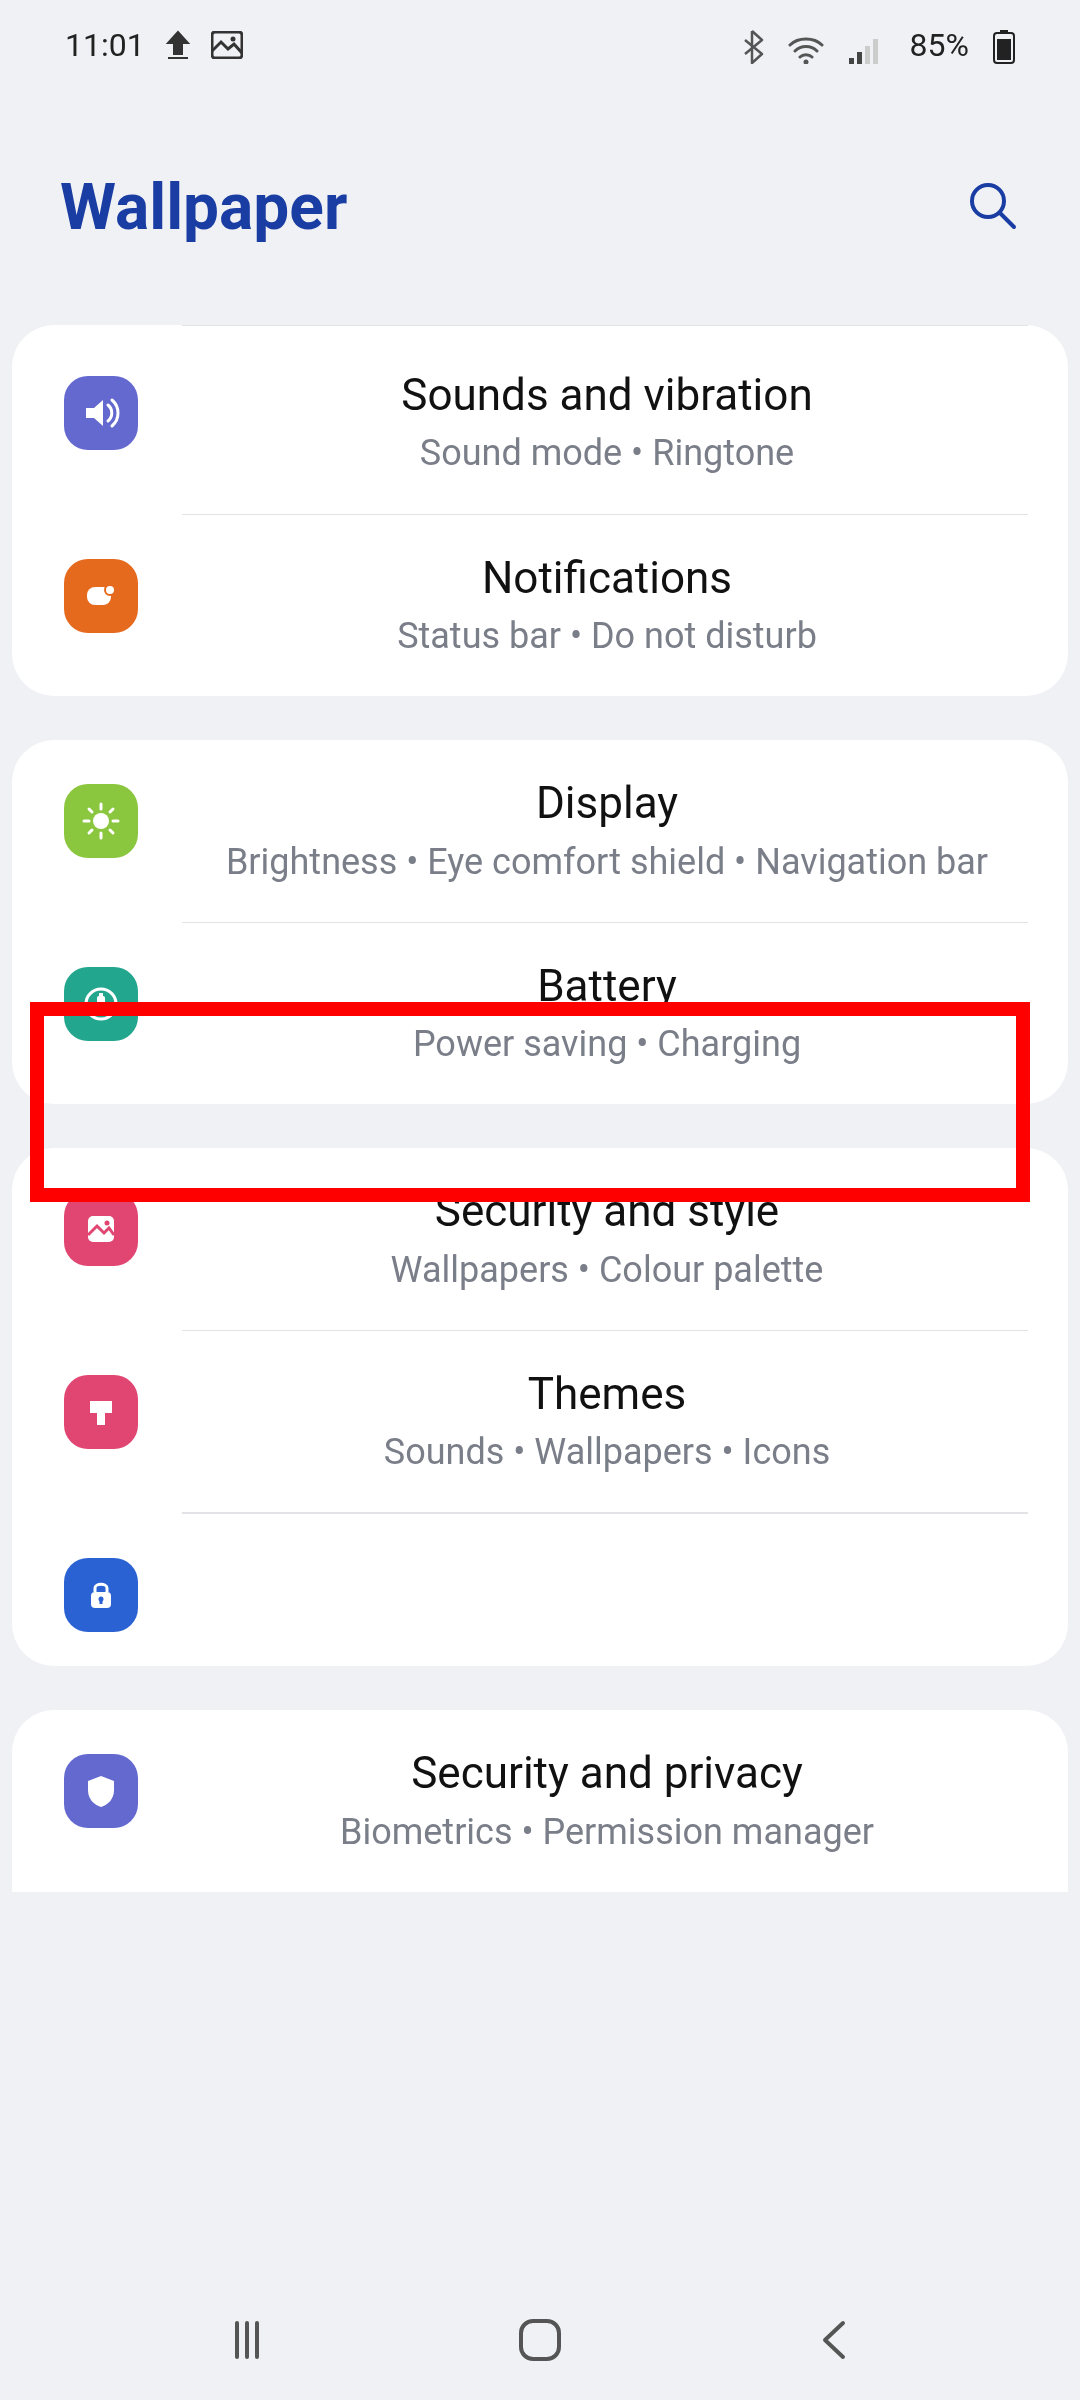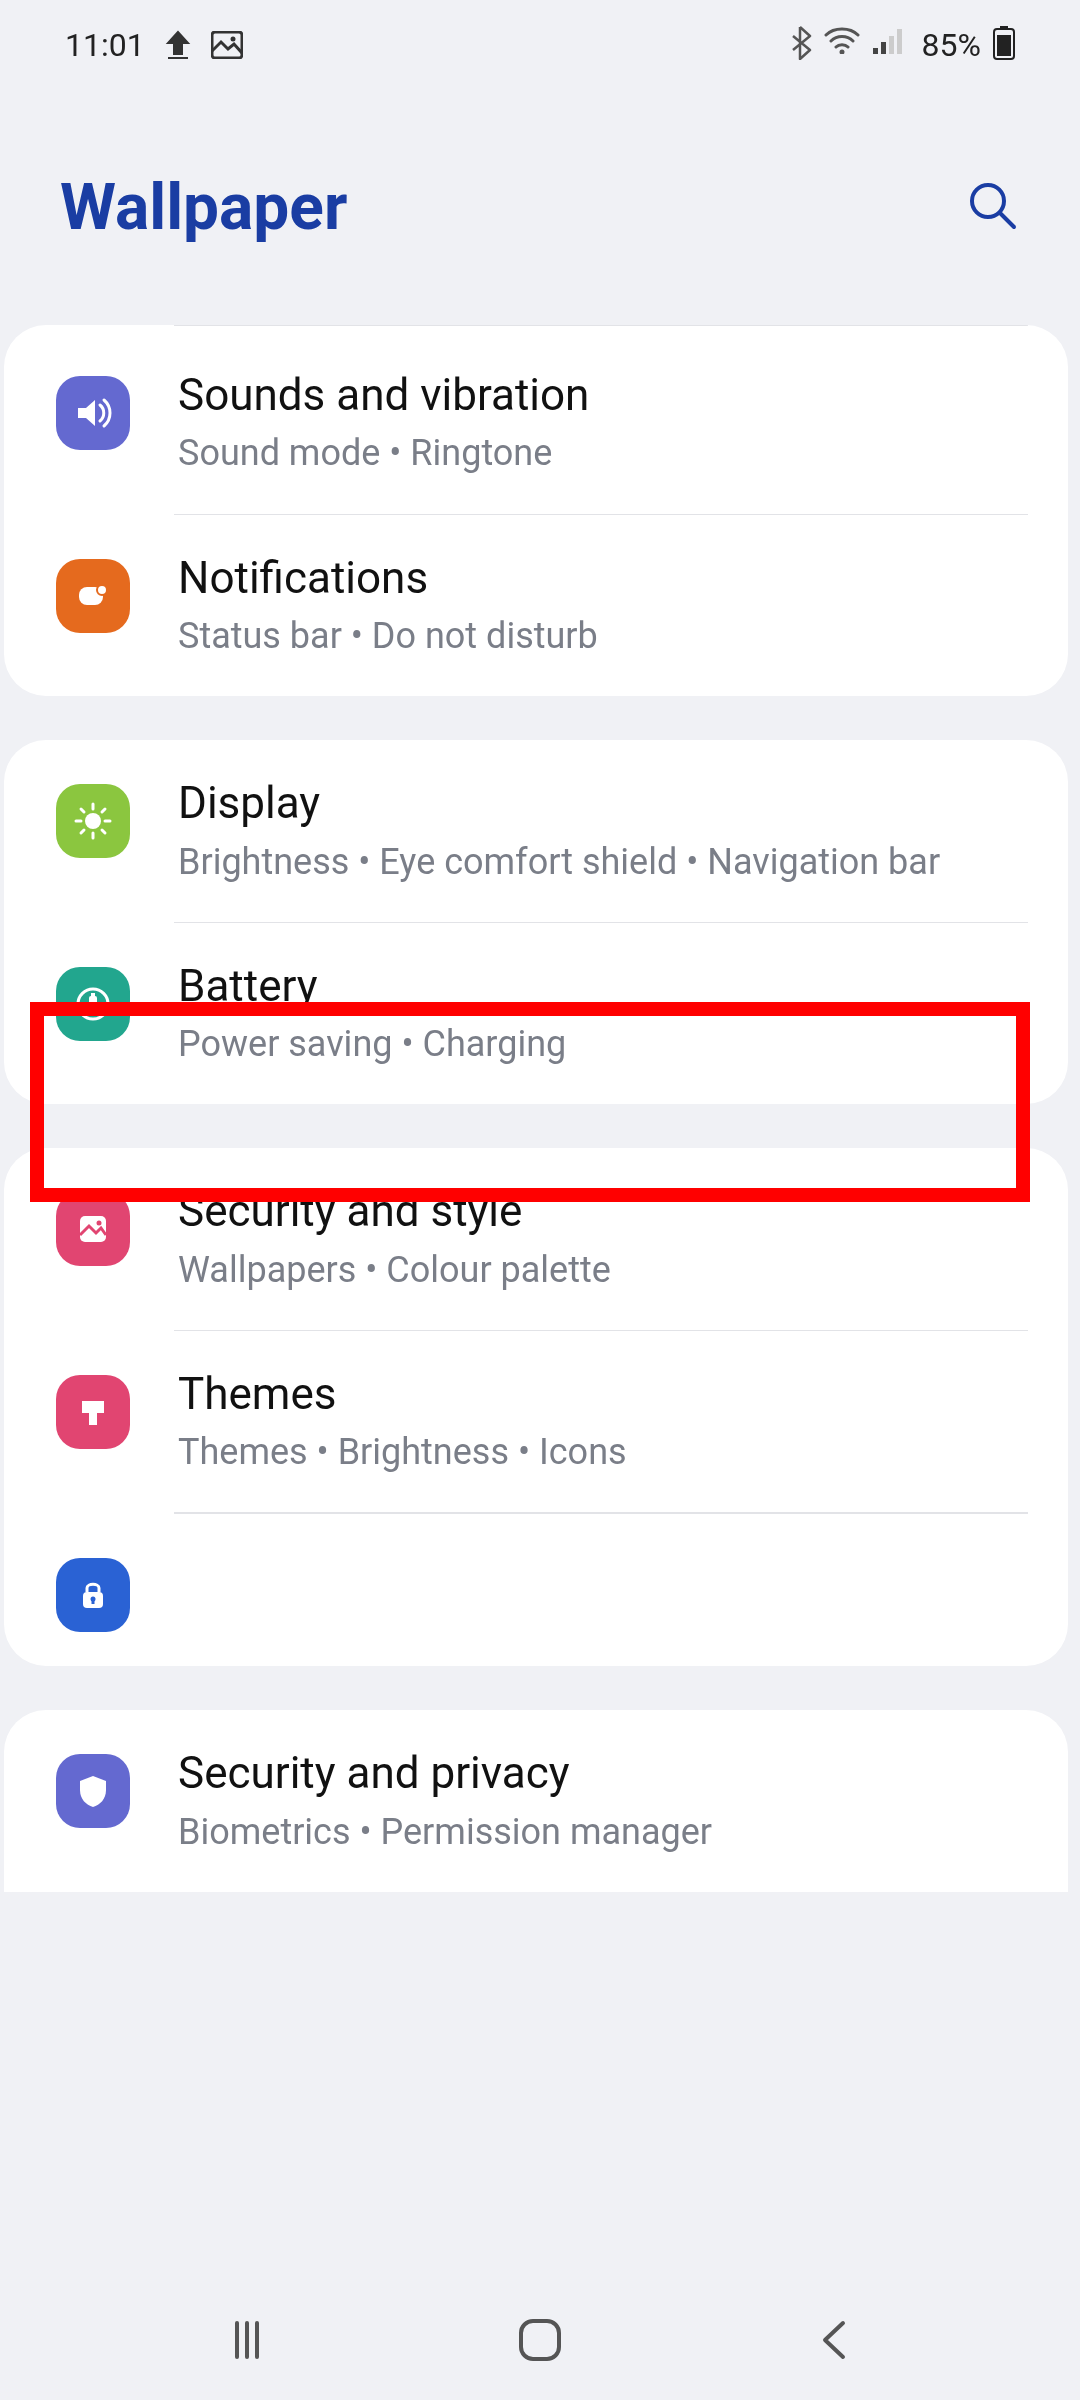--- a/index.html
+++ b/index.html
@@ -24,22 +24,22 @@
     font-size: 32px;
     color: #222;
   }
   .status-left {
     display: flex;
     align-items: center;
     gap: 20px;
   }
   .status-right {
     display: flex;
-    align-items: flex-start;
-    gap: 12px;
+    align-items: flex-end;
+    gap: 24px;
   }
   .status-icon {
     display: inline-flex;
     align-items: center;
   }
   .header {
     display: flex;
     justify-content: space-between;
     align-items: center;
     padding: 80px 60px 80px 60px;
@@ -48,22 +48,23 @@
     font-size: 64px;
     font-weight: 700;
     color: #1a3da3;
   }
   .search-btn svg {
     stroke: #1a3da3;
   }
   .card {
     background: #fff;
     border-radius: 42px;
-    margin: 0 12px 44px 4px;
+    margin: 0 12px 44px 12px;
     overflow: hidden;
+    text-align: center;
   }
   .row {
     display: flex;
     align-items: flex-start;
     padding: 34px 0 34px 52px;
   }
   .row-icon {
     width: 74px;
     height: 74px;
     border-radius: 24px;
@@ -263,21 +264,21 @@
   </div>
   <div class="divider"></div>
   <div class="row">
     <div class="row-icon" style="background:#e14571">
       <svg width="42" height="42" viewBox="0 0 42 42">
           <path d="M10 10 L32 10 L32 22 L25 22 L25 34 L17 34 L17 22 L10 22 Z" fill="#fff"></path>
         </svg>
     </div>
     <div class="row-body">
       <span class="row-title">Themes</span>
-      <span class="row-sub">Themes  •  Brightness  •  Icons</span>
+      <span class="row-sub">Sounds  •  Wallpapers  •  Icons</span>
     </div>
   </div>
   <div class="divider"></div>
   <div class="divider"></div>
   <div class="row">
     <div class="row-icon" style="background:#2a62d4">
       <svg width="42" height="42" viewBox="0 0 42 42">
           <rect x="11" y="18" width="20" height="16" rx="4" fill="#fff"></rect>
           <path d="M15 18 L15 14 C15 9 27 9 27 14 L27 18" fill="none" stroke="#fff" stroke-width="3"></path>
           <circle cx="21" cy="25" r="2.5" fill="#2a62d4"></circle>

